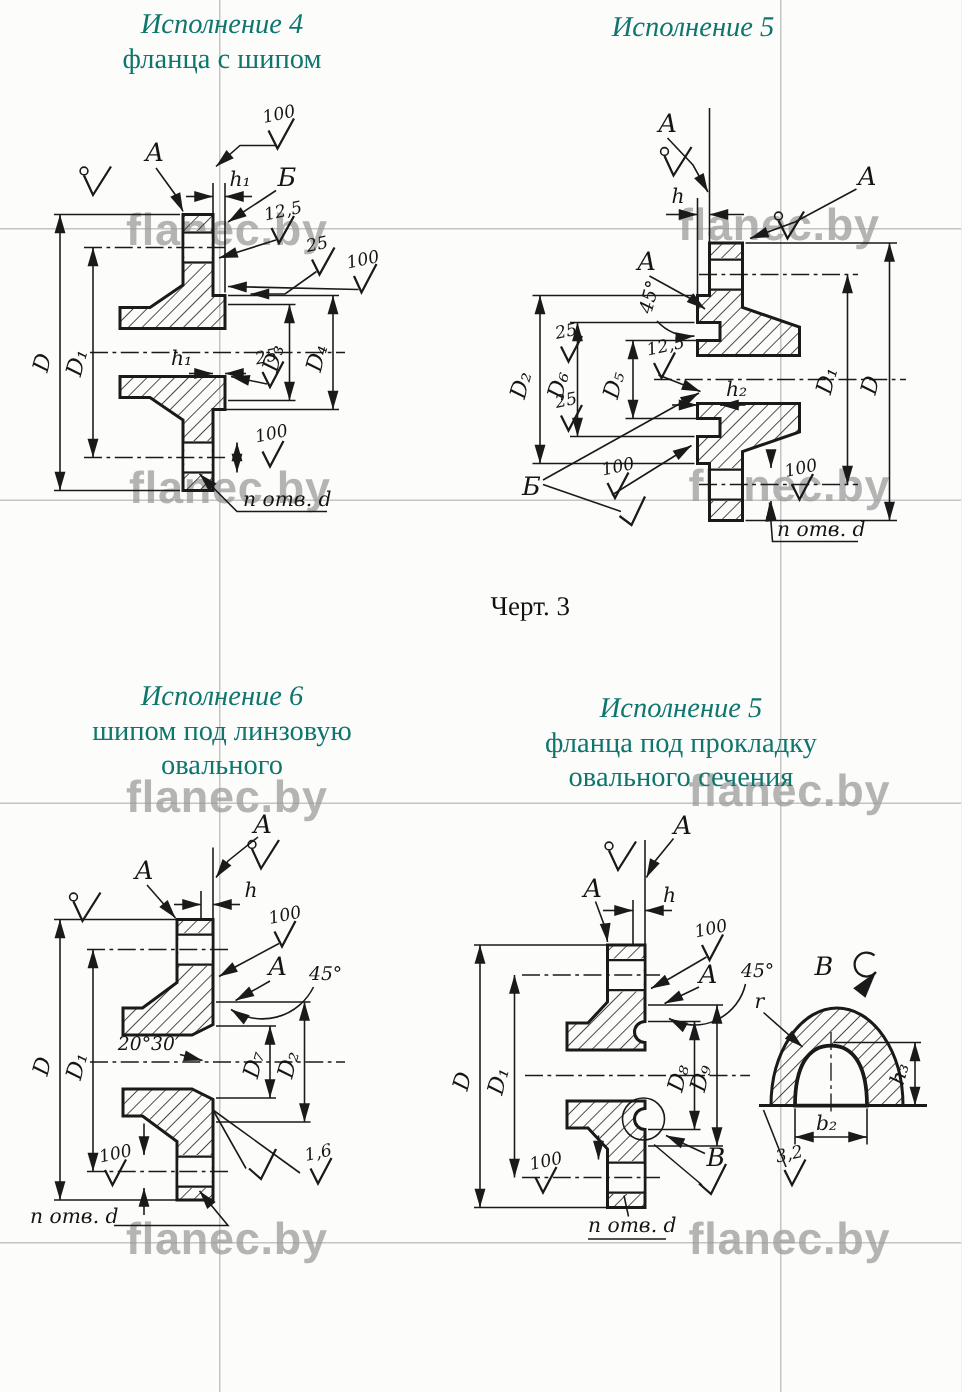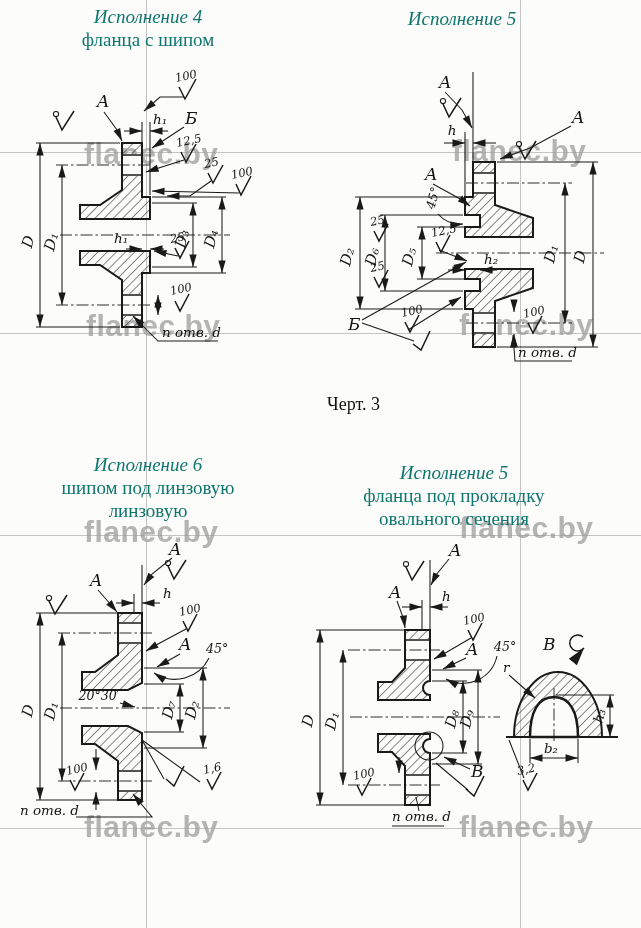--- a/index.html
+++ b/index.html
@@ -53,21 +53,21 @@
   <div class="titleblock z4" style="left:30px;top:5px">
     <div class="t1">Исполнение 4</div>
     <div>фланца с шипом</div>
   </div>
   <div class="titleblock z4" style="left:344px;top:7px">
     <div class="t1">Исполнение 5</div>
   </div>
   <div class="titleblock z4" style="left:30px;top:453px">
     <div class="t1">Исполнение 6</div>
     <div>шипом под линзовую</div>
-    <div>линзовую</div>
+    <div>овального</div>
   </div>
   <div class="titleblock z4" style="left:336px;top:461px">
     <div class="t1">Исполнение 5</div>
     <div>фланца под прокладку</div>
     <div>овального сечения</div>
   </div>
   <div class="caption z4" style="left:250px;top:394px">Черт. 3</div>
 
   <svg class="sheet" width="641" height="928" viewBox="0 0 641 928">
     <defs>

